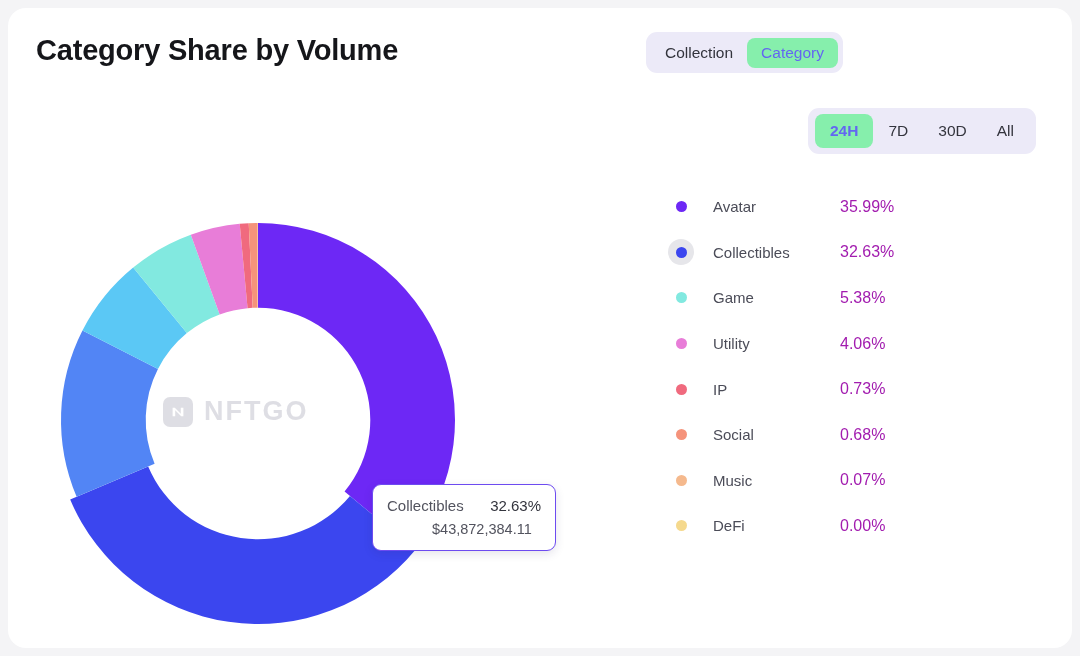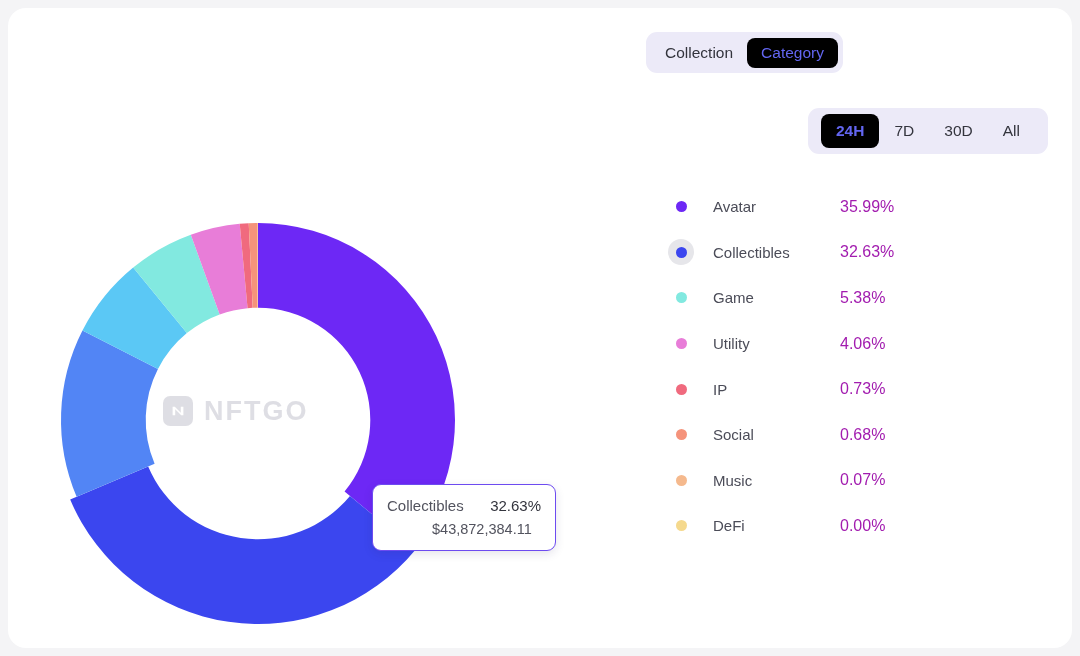--- a/index.html
+++ b/index.html
@@ -44,54 +44,54 @@
     color: #33343d;
     background: transparent;
     border: none;
     border-radius: 8px;
     padding: 6px 14px;
     cursor: pointer;
     font-family: inherit;
     white-space: nowrap;
   }
   .seg-btn.active {
-    background: #000000;
+    background: #86efac;
     color: #6366f1;
   }
   .range-row {
     position: absolute;
     left: 800px; top: 100px;
   }
   .range {
     display: flex;
     align-items: center;
     background: #eceaf8;
     border-radius: 11px;
-    padding: 13px;
+    padding: 7px;
     height: 46px;
   }
   .range .seg-btn {
     padding: 8px 15px;
     font-size: 15.5px;
     font-weight: 400;
   }
   .range .seg-btn.active { font-weight: 700; }
 
   
   .chart-wrap {
     position: absolute;
     left: 28px; top: 190px;
     width: 460px; height: 445px;
   }
   .donut-svg { position: absolute; left: 0; top: 0; }
   .logo {
     position: absolute;
     left: 155px; top: 388px;
     display: flex;
-    align-items: flex-start;
+    align-items: flex-end;
     gap: 11px;
     opacity: 0.92;
   }
   .logo-mark {
     width: 30px; height: 30px;
     background: #dcdce2;
     border-radius: 7px;
     display: flex;
     align-items: center;
     justify-content: center;
@@ -159,20 +159,21 @@
     font-size: 16px;
     color: #a21caf;
     font-weight: 400;
   }
 </style>
 </head>
 <body>
 
 <div class="card">
 
+  <div class="title">Category Share by Volume</div>
 
   <div class="controls-row">
     <div class="seg">
       <button class="seg-btn">Collection</button>
       <button class="seg-btn active">Category</button>
     </div>
   </div>
 
   <div class="range-row">
     <div class="range">

